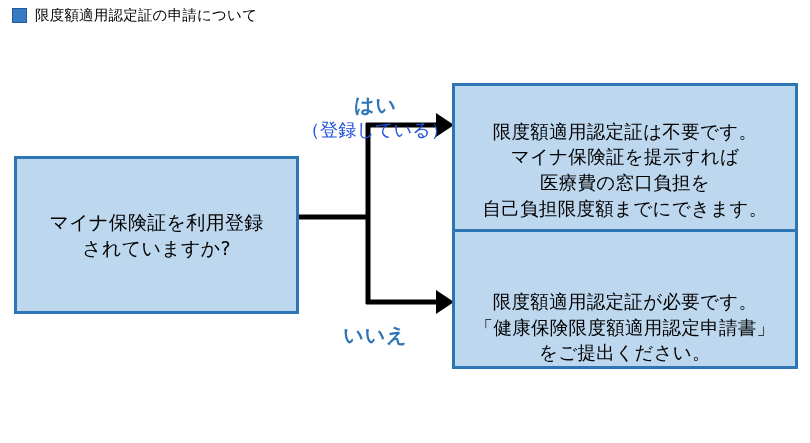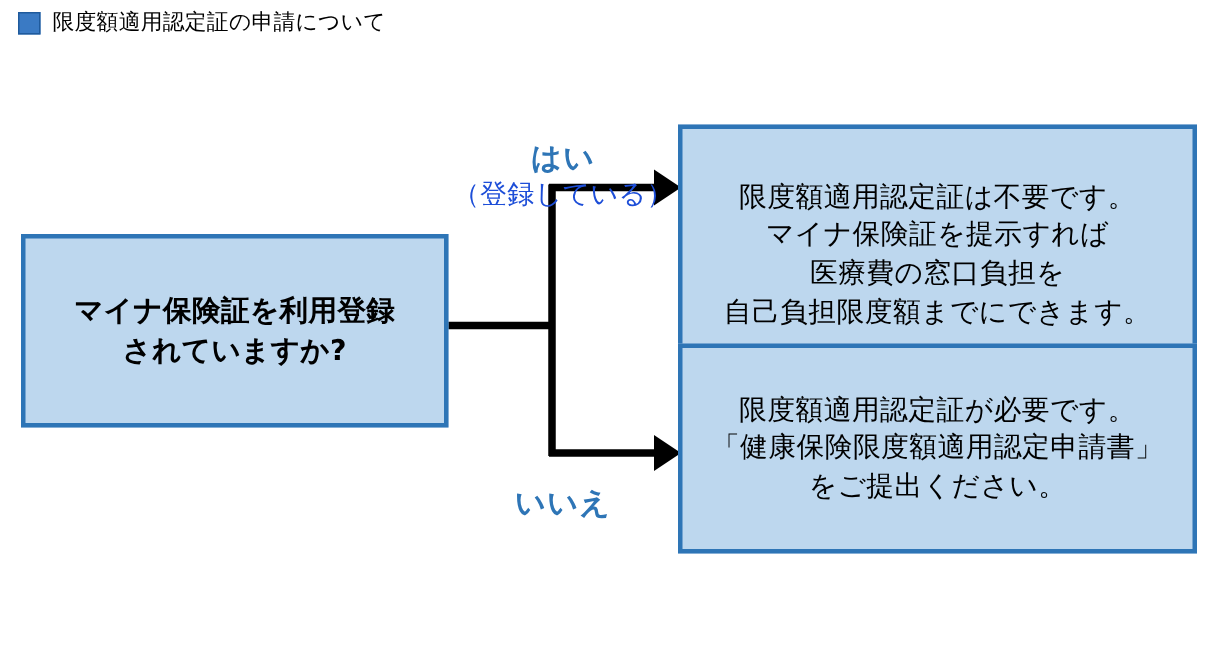--- a/index.html
+++ b/index.html
@@ -64,40 +64,40 @@
     line-height: 1.38;
     color: #000000;
     white-space: pre-line;
     letter-spacing: 0.3px;
   }
 
   #box-question {
     left: 14px;
     top: 156px;
     width: 285px;
-    height: 129px;
-    font-weight: bold;
+    height: 158px;
   }
   #box-question .box-text {
     font-size: 19px;
   }
 
   #box-yes {
     left: 452px;
     top: 48px;
     width: 346px;
     height: 174px;
     margin-top: 35px;
   }
 
   #box-no {
     left: 452px;
     top: 229px;
     width: 346px;
     height: 140px;
+    align-items: flex-end;
   }
 
   
   #connectors {
     position: absolute;
     left: 0;
     top: 0;
     width: 810px;
     height: 443px;
     pointer-events: none;

